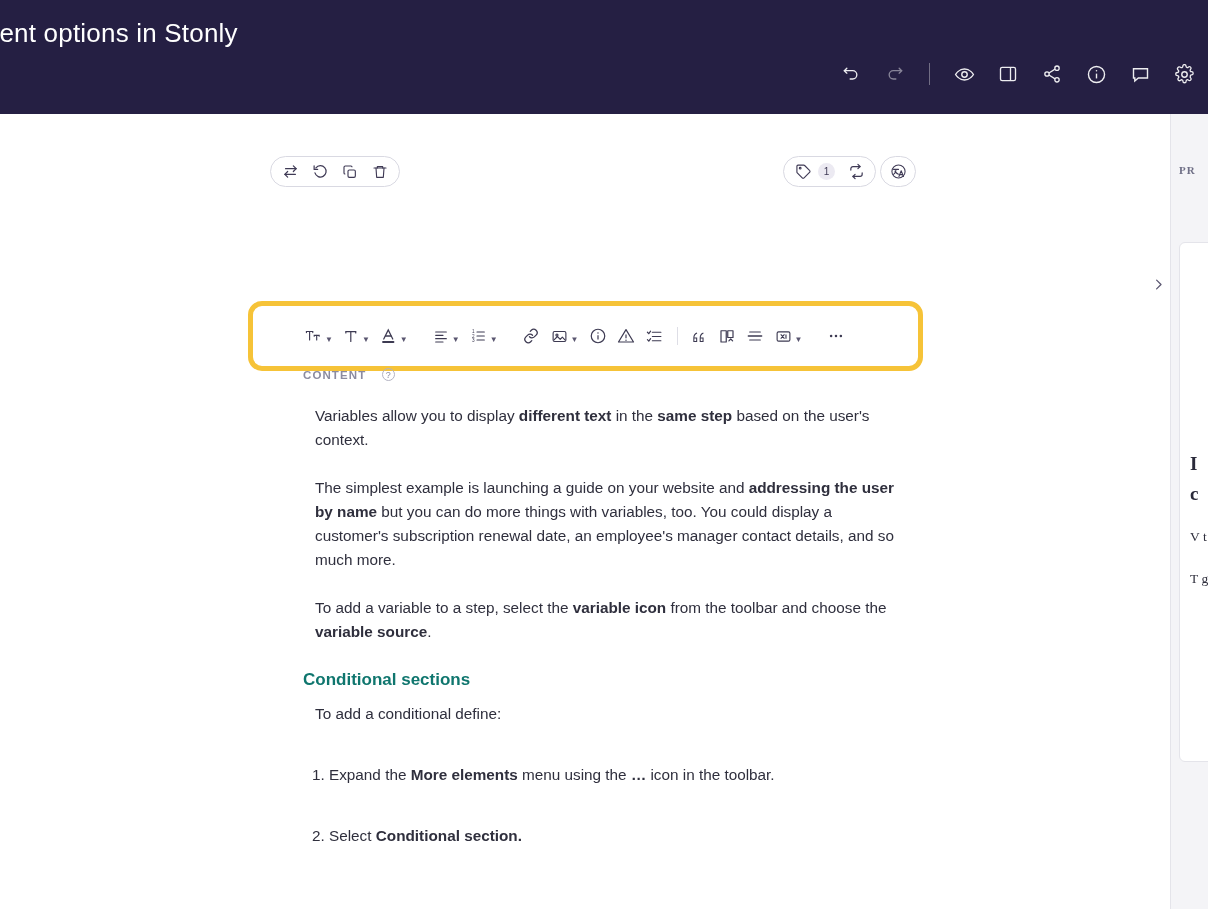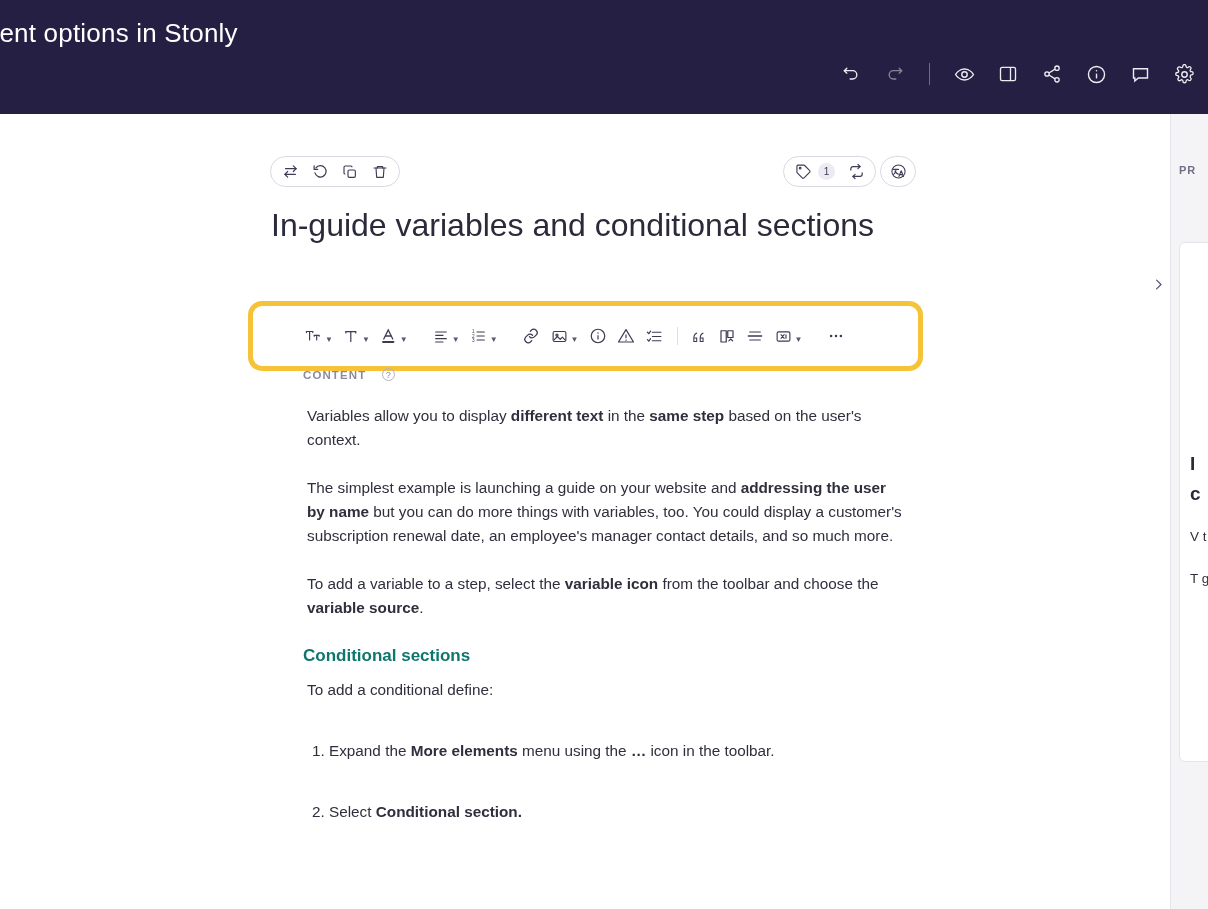--- a/index.html
+++ b/index.html
@@ -195,21 +195,21 @@
 
   
   .body {
     position: absolute;
     left: 258px; top: 290px;
     width: 600px;
     color: #2f2f3d;
     font-size: 15.3px;
     line-height: 24px;
   }
-  .body p { margin: 0 0 24px 4px; }
+  .body p { margin: 0 0 24px 12px; }
   .body h3 {
     margin: 0 0 10px 0;
     font-size: 17px;
     font-weight: 700;
     color: #0f766e;
   }
   .body ol {
     margin: 0;
     padding-left: 26px;
   }
@@ -242,20 +242,21 @@
   }
 
   
   .rightpanel {
     position: absolute;
     left: 1170px; top: 114px;
     width: 38px; height: 795px;
     background: #f4f4f7;
     border-left: 1px solid #e4e4ea;
     overflow: hidden;
+    font-family: Liberation Serif, serif;
   }
   .rp-title {
     position: absolute;
     left: 8px; top: 50px;
     font-size: 11px;
     letter-spacing: 1px;
     color: #6f6f86;
     font-weight: 700;
     white-space: nowrap;
   }
@@ -417,21 +418,20 @@
             <circle cx="12" cy="12" r="9.3"></circle>
             <path d="M5 9h7M8.5 9c0 4-2 6-3.5 7"></path>
               <path d="M7 11.5c1.5 2.5 3.5 3.8 5 4.3"></path>
             <path d="M12.6 19l3.2-8 3.2 8"></path>
               <line x1="13.8" y1="16.4" x2="17.8" y2="16.4"></line>
           </svg>
         </span>
       </div>
     </div>
 
-    <div class="doc-title">In-guide variables and conditional sections</div>
 
     <div class="toolbar-highlight"></div>
 
     <div class="toolbar">
       <div class="tb-item">
         <svg width="19" height="17" viewBox="0 0 24 24" fill="none" stroke="currentColor" stroke-width="1.6" stroke-linecap="round">
           <path d="M2 6.5V5h9v1.5"></path>
             <line x1="6.5" y1="5" x2="6.5" y2="17"></line>
           <path d="M13 11.5v-1h7v1"></path>
             <line x1="16.5" y1="10.5" x2="16.5" y2="17"></line>

